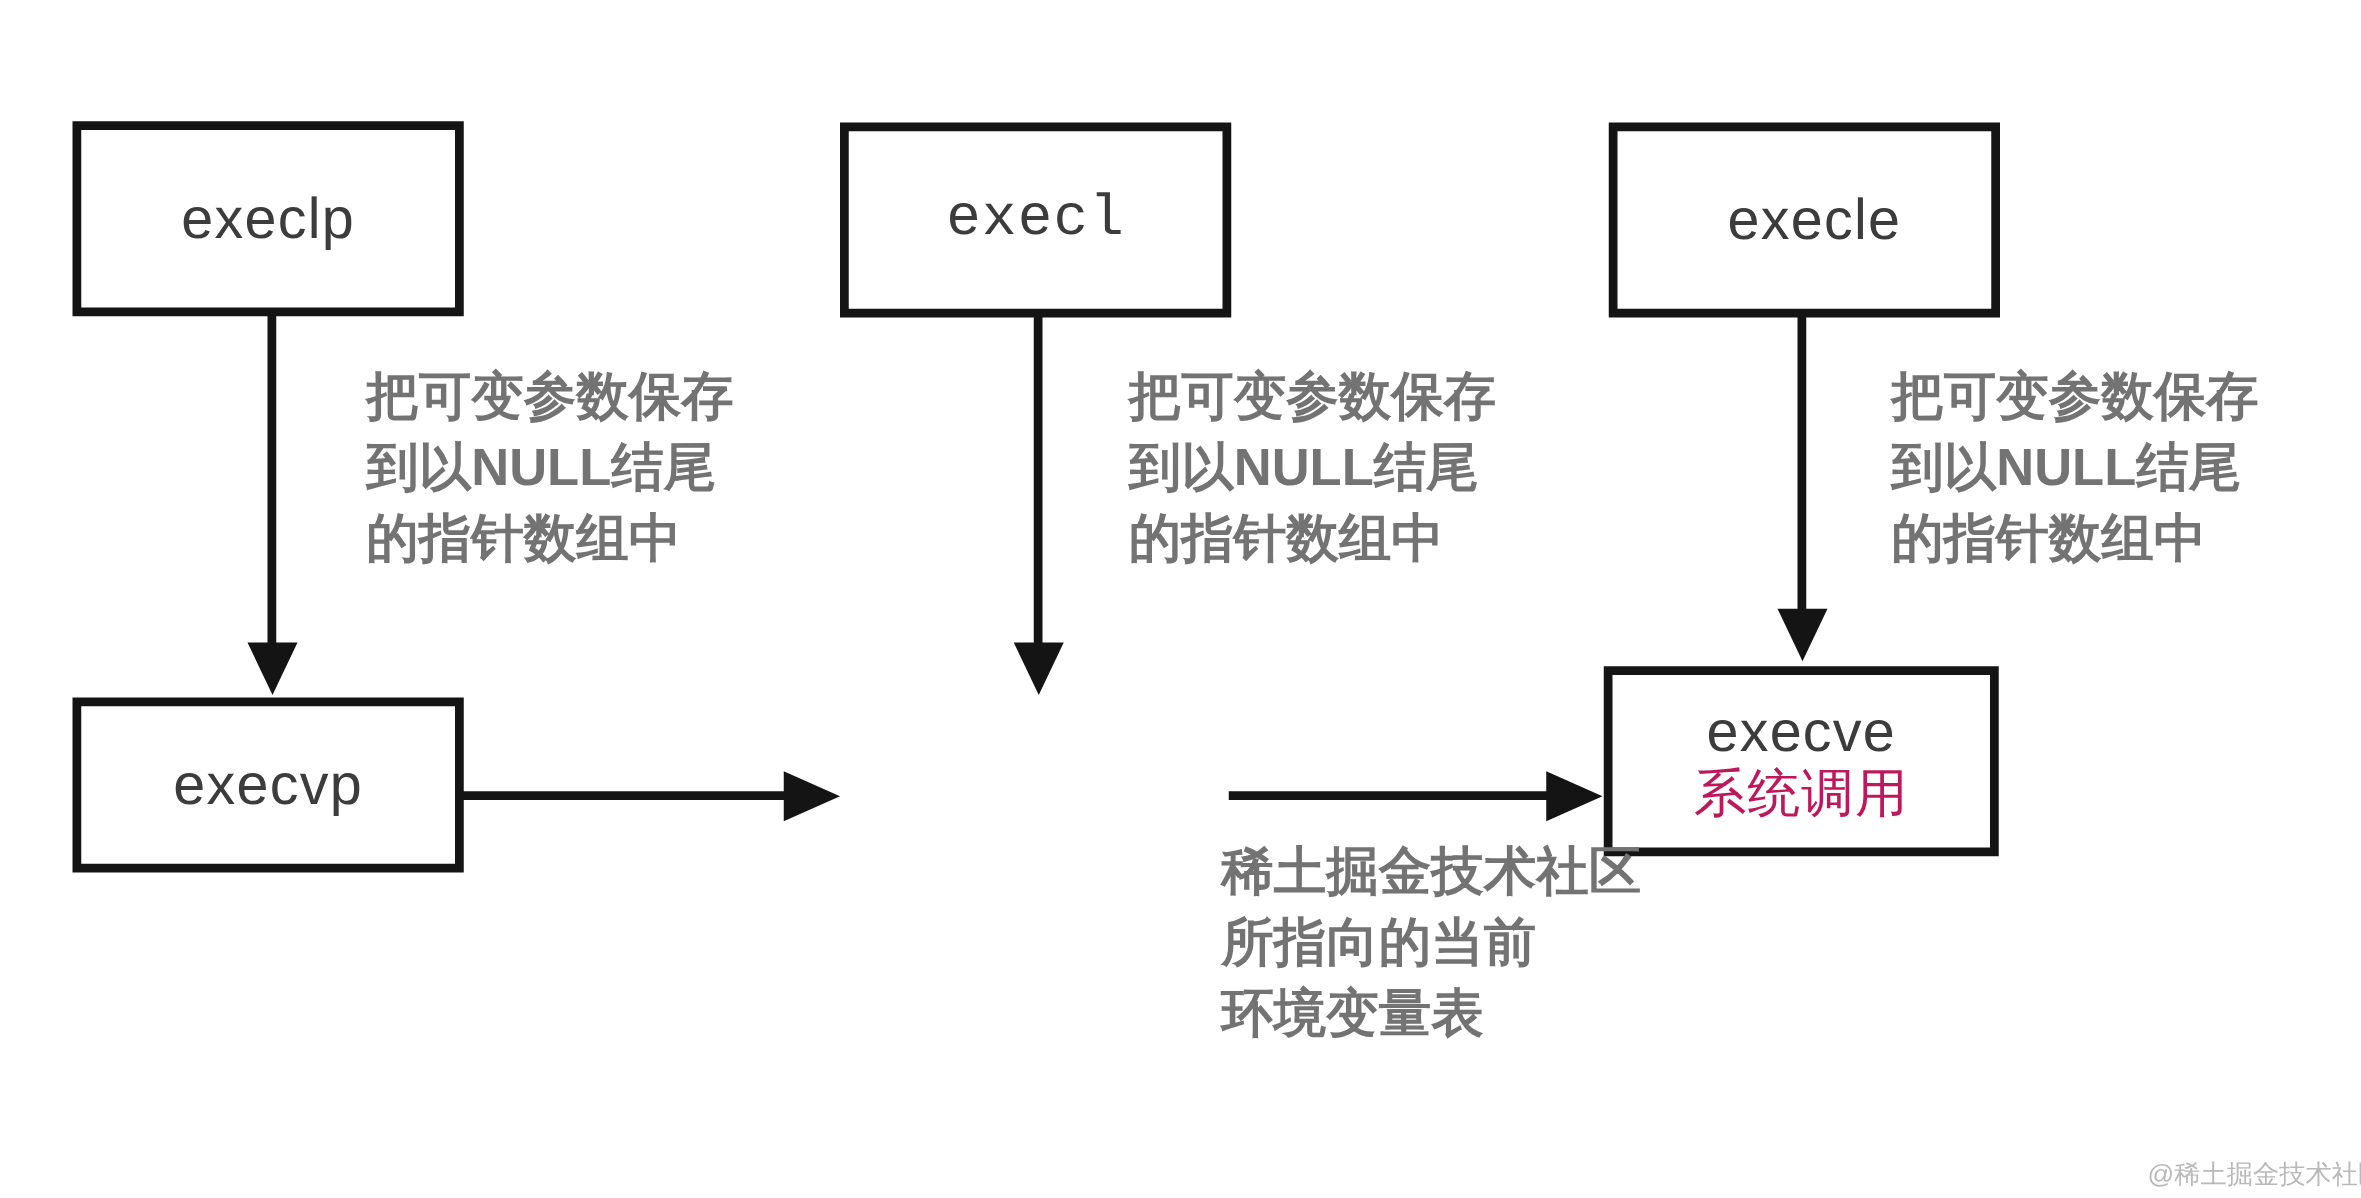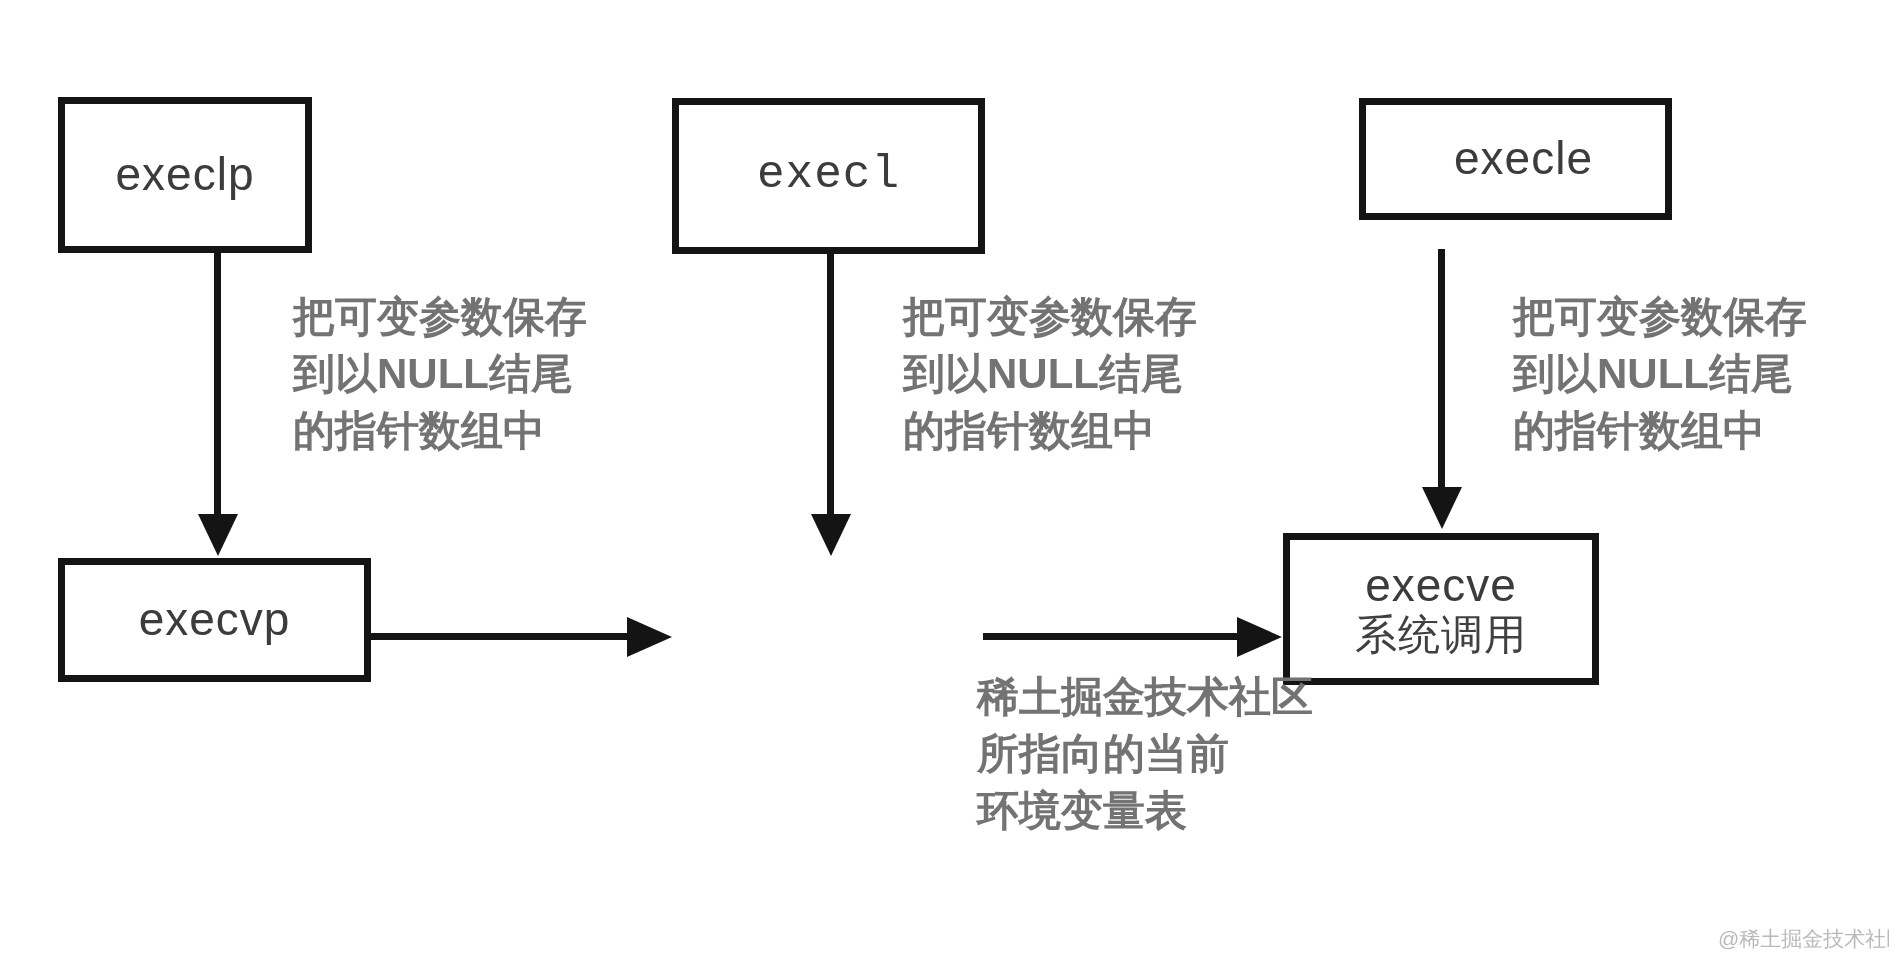--- a/index.html
+++ b/index.html
@@ -24,21 +24,21 @@
     flex-direction: column;
     align-items: center;
     justify-content: center;
     color: #3c3c3c;
     font-size: 46px;
     line-height: 1.12;
     letter-spacing: 1px;
   }
   .node .sublabel {
     font-size: 42px;
-    color: #404040;
+    color: #be185d;
   }
   .vline {
     position: absolute;
     width: 7px;
     background: #141414;
   }
   .hline {
     position: absolute;
     height: 7px;
     background: #141414;
@@ -72,33 +72,33 @@
     font-size: 21px;
     color: #b9b9b9;
     white-space: nowrap;
   }
 </style>
 </head>
 <body>
 
 <div class="canvas">
 
-  <div class="node" style="left:58px; top:97px; width:254px; height:156px;">
+  <div class="node" style="left:58px; top:97px; width:313px; height:156px;">
     <span>execlp</span>
   </div>
 
   <div class="node" style="left:672px; top:98px; width:313px; height:156px;font-family:Liberation Mono, monospace;">
     <span>execl</span>
   </div>
 
-  <div class="node" style="left:1359px; top:98px; width:313px; height:122px;padding-left:16px;">
+  <div class="node" style="left:1287px; top:98px; width:313px; height:156px;padding-left:16px;">
     <span>execle</span>
   </div>
 
-  <div class="node" style="left:58px; top:558px; width:313px; height:124px;">
+  <div class="node" style="left:58px; top:558px; width:313px; height:140px;">
     <span>execvp</span>
   </div>
 
 
   <div class="node" style="left:1283px; top:533px; width:316px; height:152px;">
     <span>execve</span>
     <span class="sublabel">系统调用</span>
   </div>
 
   <div>

